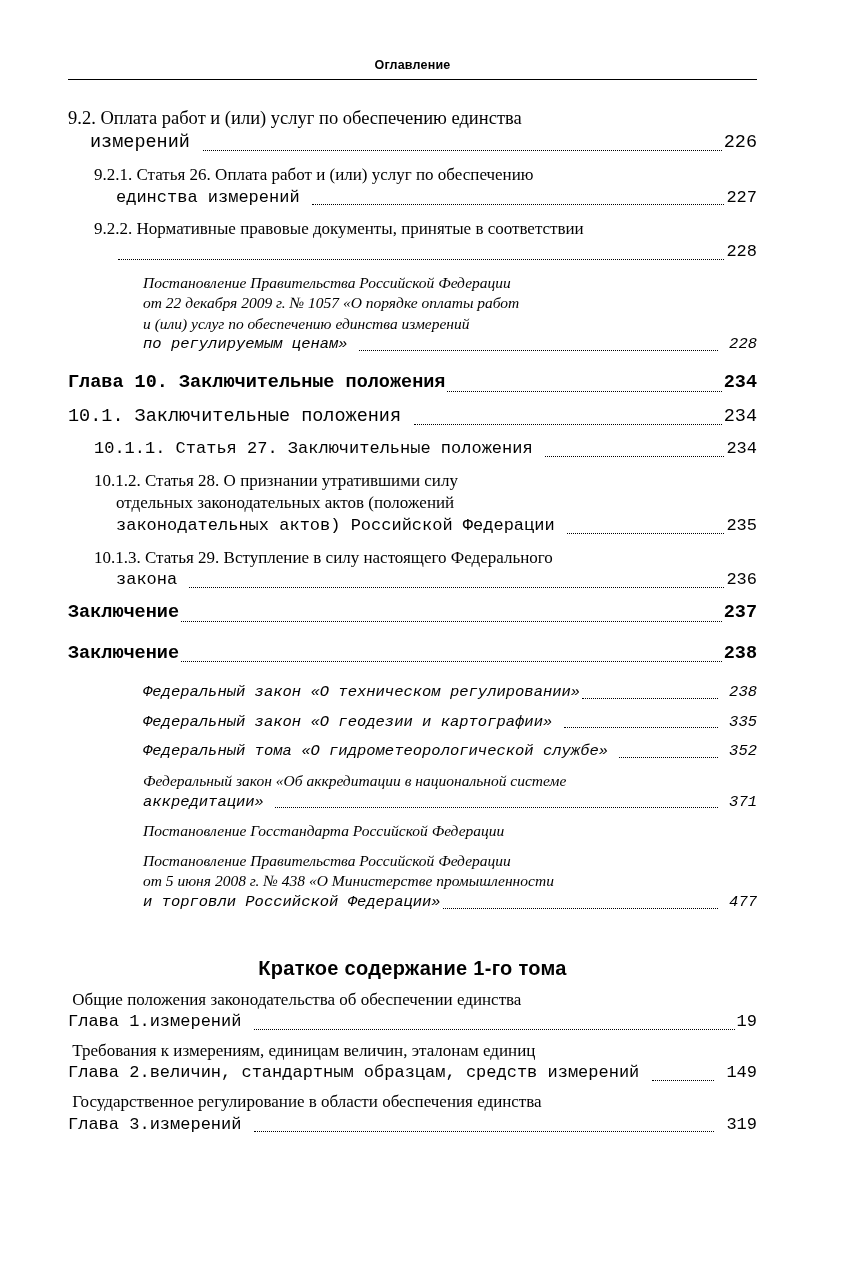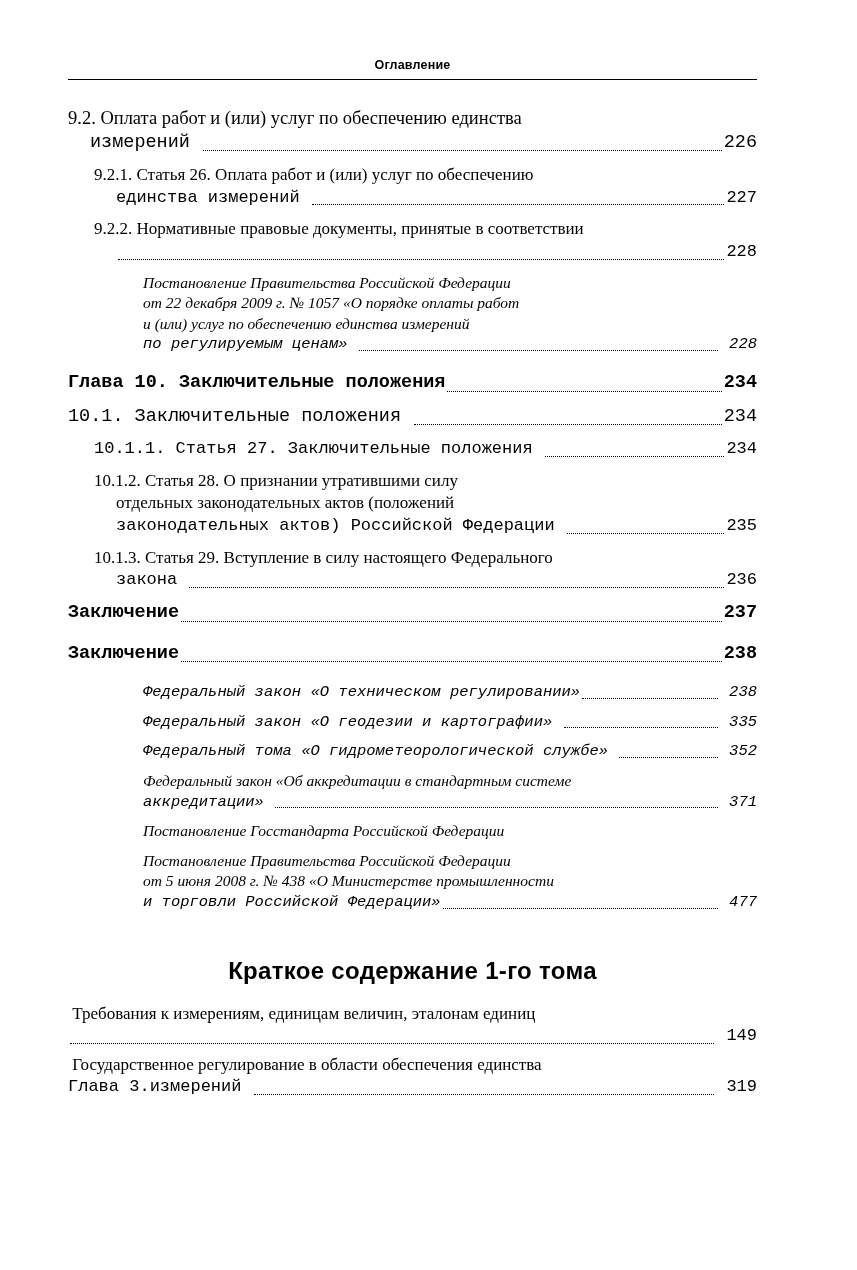--- a/index.html
+++ b/index.html
@@ -61,22 +61,22 @@
   .lvl2 { font-size: 17px; }
   .ital { font-size: 15.5px; font-style: italic; }
   .bold { font-weight: bold; }
   .ind0 { margin-left: 0; }
   .ind2 { margin-left: 26px; }
   .ind3 { margin-left: 75px; }
   .sec-title {
     text-align: center;
     font-family: "Liberation Sans", sans-serif;
     font-weight: bold;
-    font-size: 24px;
-    margin: 44px 0 18px 0;
+    font-size: 20px;
+    margin: 44px 0 9px 0;
     letter-spacing: 0.3px;
   }
   .tight { margin-bottom: 6px; }
   .gap-big { margin-bottom: 20px; }
   .gap-mid { margin-bottom: 16px; }
 </style>
 </head>
 <body>
 
 <div class="page">
@@ -185,21 +185,21 @@
         </div>
       </div>
       <div class="entry ital ind3">
         <div class="row">
           <span class="txt">Федеральный тома «О гидрометеорологической службе» </span>
           <span class="leader"></span>
           <span class="pg"> 352</span>
         </div>
       </div>
       <div class="entry ital ind3">
-        <div class="txt">Федеральный закон «Об аккредитации в стандартным системе</div>
+        <div class="txt">Федеральный закон «Об аккредитации в национальной системе</div>
         <div class="row">
           <span class="txt">аккредитации» </span>
           <span class="leader"></span>
           <span class="pg"> 371</span>
         </div>
       </div>
       <div class="entry ital ind3">
         <div class="txt">Постановление Госстандарта Российской Федерации</div>
       </div>
       <div class="entry ital ind3 gap-big">
@@ -210,22 +210,31 @@
           <span class="leader"></span>
           <span class="pg"> 477</span>
         </div>
       </div>
     </div>
 
   <div class="sec-title">Краткое содержание 1-го тома</div>
 
   <div id="vol-container">
       <div class="entry lvl2 ind0 tight">
+        <div class="txt"> Общие положения законодательства об обеспечении единства</div>
+        <div class="row">
+          <span class="txt"><span class="chap">Глава 1.</span>измерений </span>
+          <span class="leader"></span>
+          <span class="pg">19</span>
+        </div>
+      </div>
+      <div class="entry lvl2 ind0 tight">
         <div class="txt"> Требования к измерениям, единицам величин, эталонам единиц</div>
         <div class="row">
+          <span class="txt"><span class="chap">Глава 2.</span>величин, стандартным образцам, средств измерений </span>
           <span class="leader"></span>
           <span class="pg"> 149</span>
         </div>
       </div>
       <div class="entry lvl2 ind0 tight">
         <div class="txt"> Государственное регулирование в области обеспечения единства</div>
         <div class="row">
           <span class="txt"><span class="chap">Глава 3.</span>измерений </span>
           <span class="leader"></span>
           <span class="pg"> 319</span>

